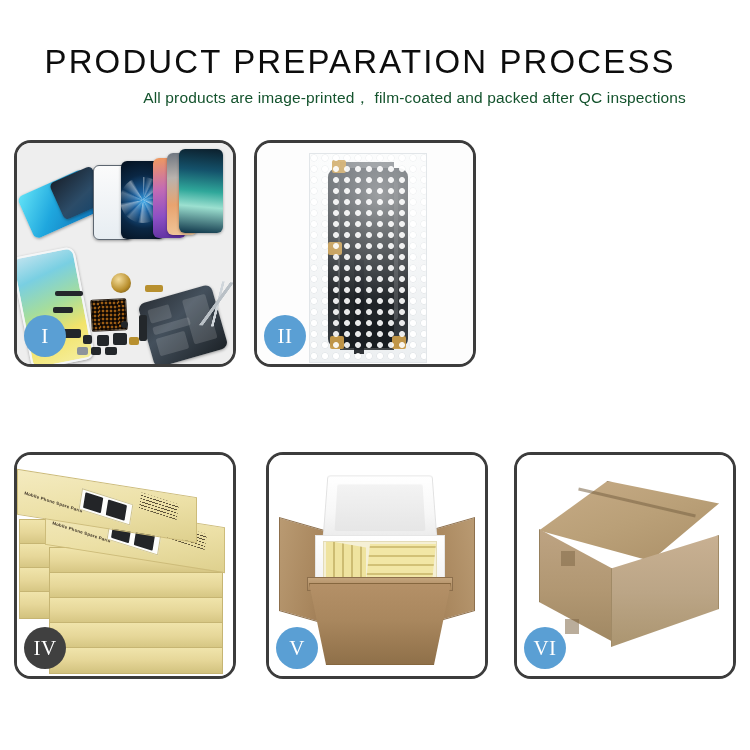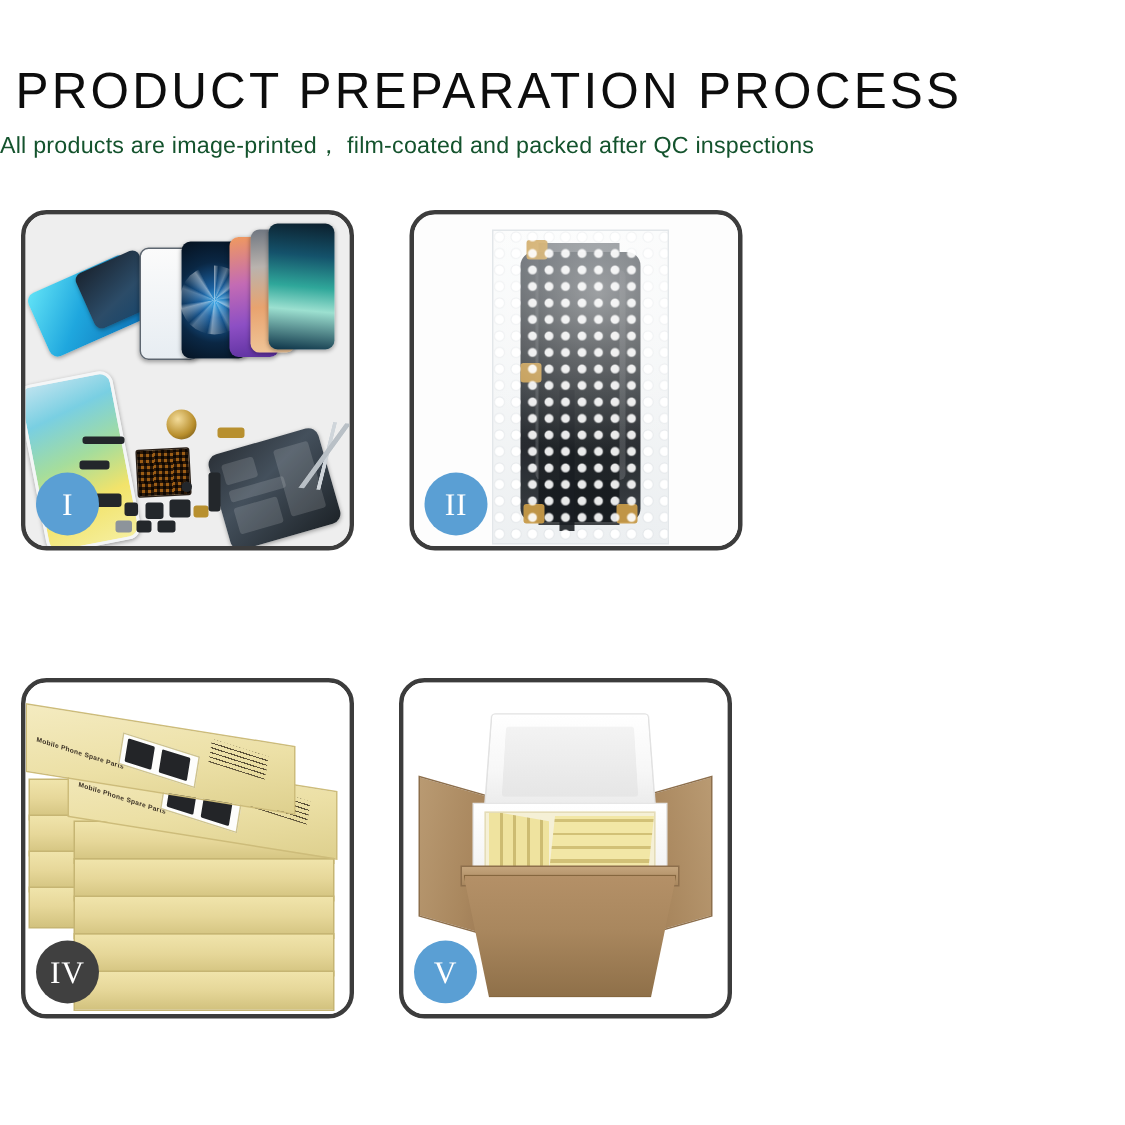--- a/index.html
+++ b/index.html
@@ -9,21 +9,21 @@
     font-family: "Liberation Sans", sans-serif;
     overflow: hidden;
   }
   #page {
     position: relative;
     width: 750px; height: 750px;
     background: #ffffff;
   }
 
   
-  .header { position: absolute; left: 0; top: 0; width: 686px; text-align: left; }
+  .header { position: absolute; left: 0; top: 0; width: 686px; text-align: right; }
   .title {
     font-size: 34px;
     line-height: 34px;
     font-weight: 400;
     letter-spacing: 2.2px;
     color: #0d0d0d;
     margin-top: 44px;
     font-family: "Liberation Sans", sans-serif;
     transform: scaleX(0.97);
   }
@@ -42,21 +42,21 @@
     position: absolute;
     width: 222px;
     height: 227px;
     border: 3px solid #3c3c3c;
     border-radius: 17px;
     background: #ffffff;
     box-sizing: border-box;
     overflow: hidden;
   }
   .p1 { left: 14px;  top: 140px; }
-  .p2 { left: 273px; top: 140px; }
+  .p2 { left: 254px; top: 140px; }
   .p3 { left: 514px; top: 140px; }
   .p4 { left: 14px;  top: 452px; }
   .p5 { left: 266px; top: 452px; }
   .p6 { left: 514px; top: 452px; }
 
   .scene { position: absolute; left: 0; top: 0; right: 0; bottom: 0; overflow: hidden; }
 
   .badge {
     position: absolute;
     left: 7px; bottom: 7px;
@@ -535,15 +535,26 @@
         <div class="f-inner">
           <div class="f-stackA"></div>
           <div class="f-stackB"></div>
         </div>
         <div class="c-rim"></div>
         <div class="c-body"></div>
         <span class="badge">V</span>
       </div>
     </div>
 
+    <div class="panel p6">
+      <div class="scene">
+        <div class="sc-top"></div>
+        <div class="sc-left"></div>
+        <div class="sc-right"></div>
+        <div class="sc-seam"></div>
+        <div class="sc-tape" style="left:44px;top:96px;"></div>
+        <div class="sc-tape" style="left:48px;top:164px;"></div>
+        <span class="badge">VI</span>
+      </div>
+    </div>
 
   </div>
 </div>
 
 </body></html>

